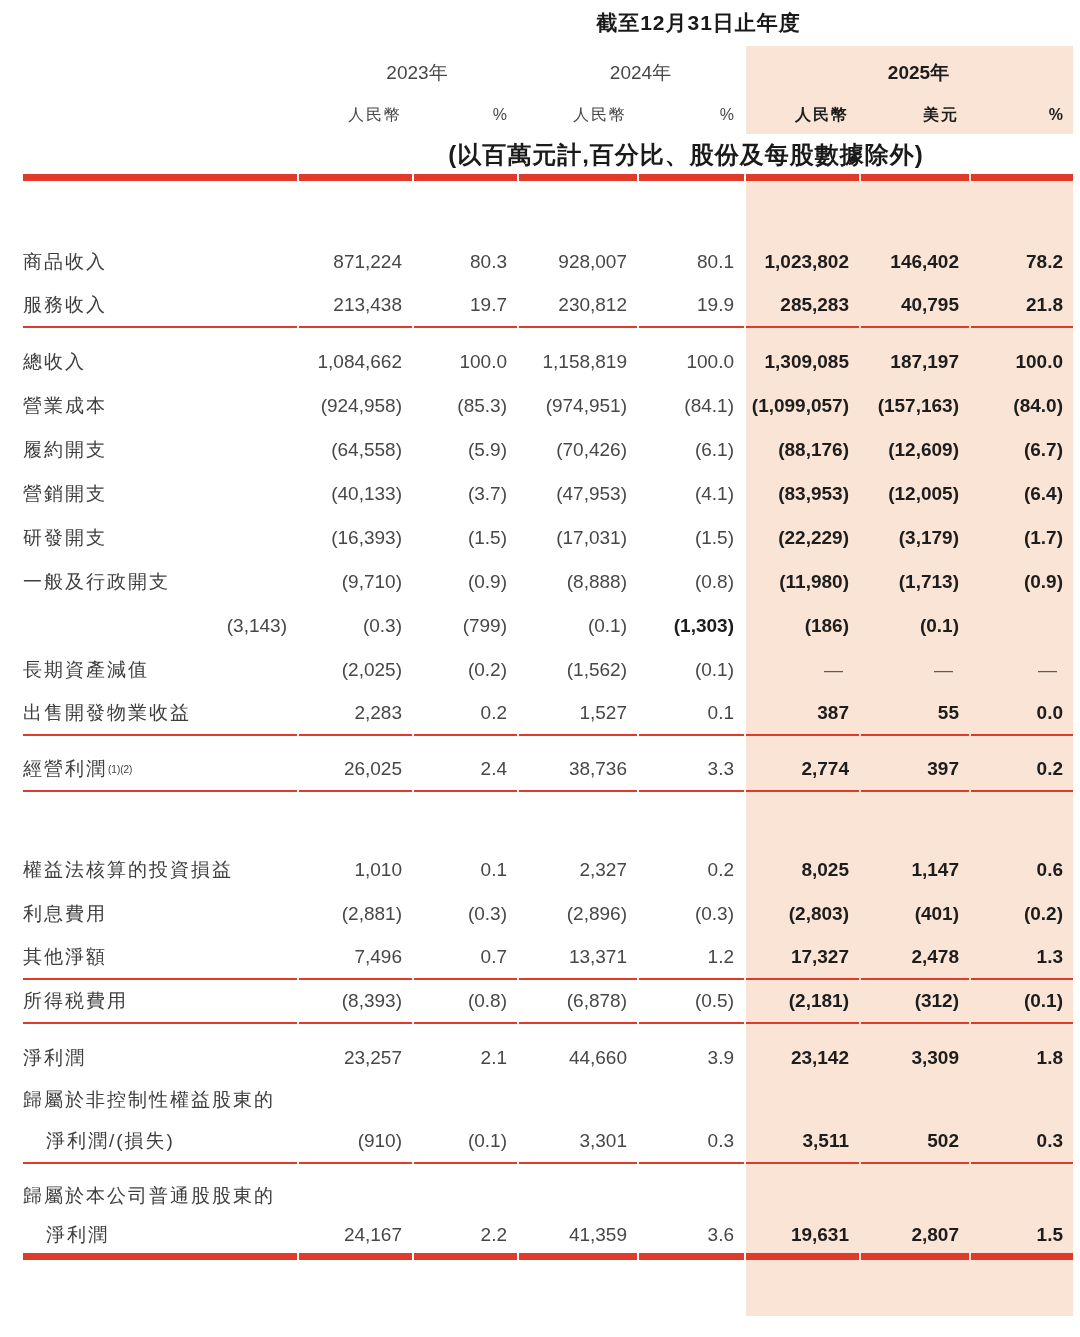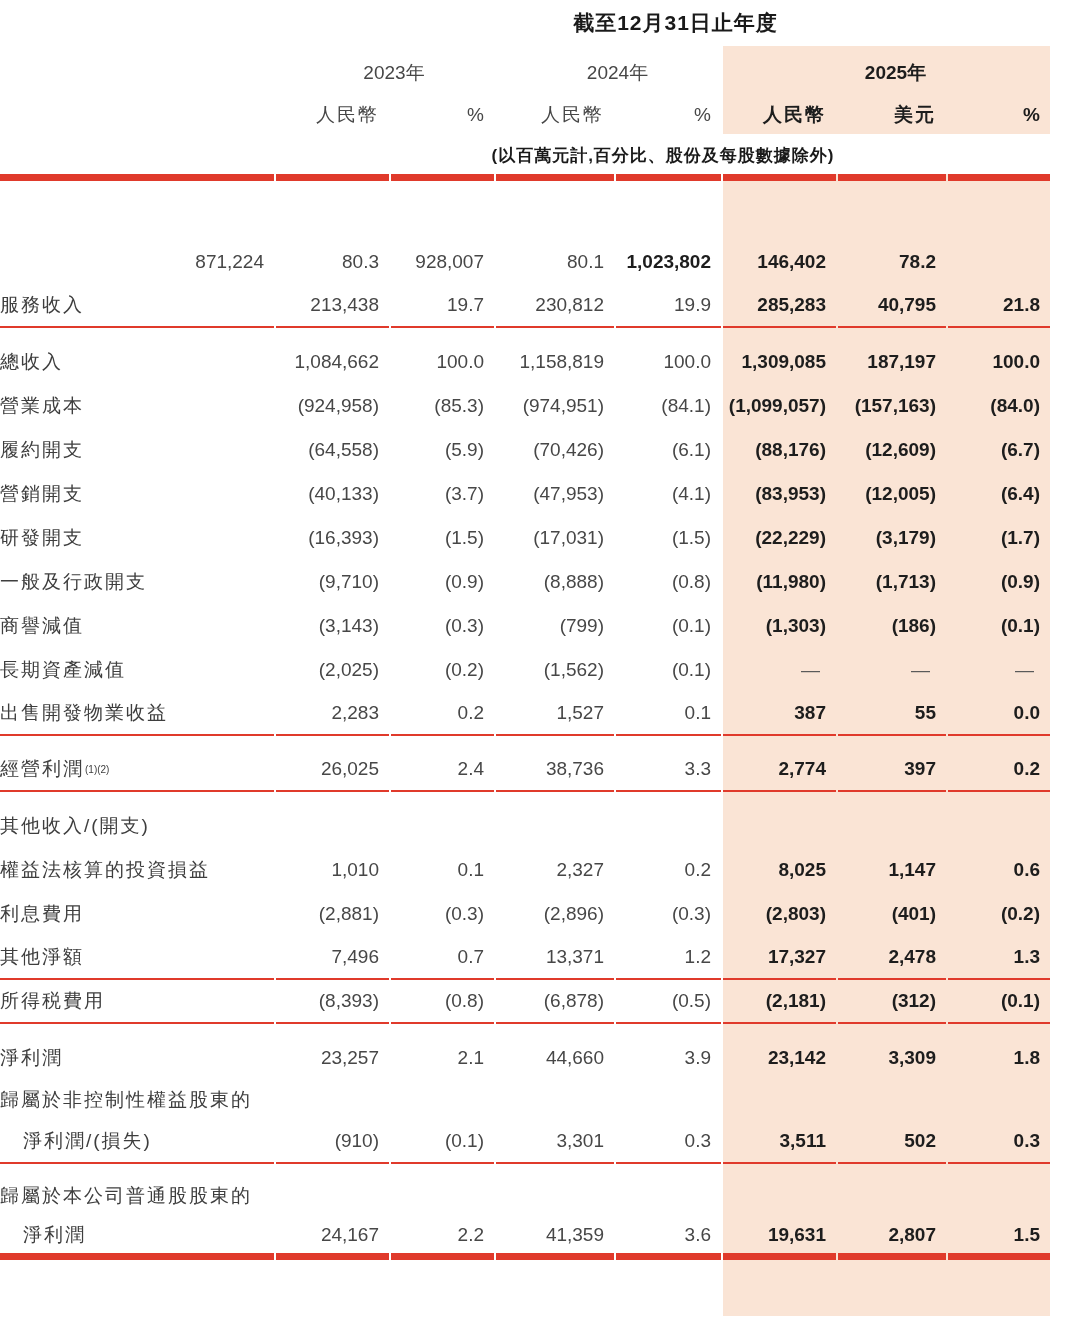--- a/index.html
+++ b/index.html
@@ -1,19 +1,19 @@
 <!DOCTYPE html>
 <html><head>
 <meta charset="utf-8">
 <style>
   * { box-sizing: border-box; margin: 0; padding: 0; }
   html,body { width: 1080px; height: 1337px; background: #ffffff;
     font-family: "Liberation Sans", "DejaVu Sans", sans-serif; }
   .page { position: relative; width: 1080px; height: 1337px; overflow: hidden; background:#fff; }
-  .table-wrap { position: absolute; left: 0; top: 0; width: 1050px; }
+  .table-wrap { position: absolute; left: 23px; top: 0; width: 1050px; }
 
   
   .band { position: absolute; left: 723px; width: 327px; background: #FAE4D5; z-index: 0; }
   .band-header { top: 46px; height: 88px; }
   .band-body { top: 174px; height: 1142px; }
 
   .content { position: relative; z-index: 1; }
 
   .grid { display: grid;
     grid-template-columns: 274px 113px 103px 118px 105px 113px 108px 102px;
@@ -29,25 +29,25 @@
   .label sup { font-size: 10px; letter-spacing: 0; color: #3e3e3e; margin-left: 1px; }
   .indent { padding-left: 23px; }
 
   .title-row { margin-left: 276px; width: 774px; height: 46px;
     display: flex; align-items: center; justify-content: center; padding-left: 25px;
     font-size: 21px; font-weight: bold; color: #1a1a1a; letter-spacing: 1px; }
   .years-row { height: 48px; padding-top: 6px; }
   .years-row .cell { justify-content: center; font-size: 19px; color: #474747; transform: translateX(9px); }
   .years-row .y25cell { font-weight: bold; color: #1d1d1d; }
   .cols-row { height: 42px; }
-  .cols-row .cell { font-size: 19px; }
+  .cols-row .cell { font-size: 16px; }
   .cols-row .cjk { letter-spacing: 2px; }
   .note-row { margin-left: 276px; width: 774px; height: 38px;
     display: flex; align-items: center; justify-content: center;
-    font-size: 17px; font-weight: bold; color: #1a1a1a; letter-spacing: 1px; }
+    font-size: 24px; font-weight: bold; color: #1a1a1a; letter-spacing: 1px; }
 
   .top-rule > span { height: 7px; background: #E03A2B; }
 
   .row { height: 44px; }
   .row.cont { height: 40px; }
   .row.gap { margin-top: 12px; }
   .row.gap-lg { margin-top: 15px; }
   .row.rule-thin  > .cell { border-bottom: 2px solid #E03A2B; }
   .row.rule-thick > .cell { border-bottom: 7px solid #E03A2B; }
 </style>
@@ -99,20 +99,23 @@
           <div class="grid row gap-lg">
             <div class="cell num"></div>
             <div class="cell num"></div>
             <div class="cell num"></div>
             <div class="cell num"></div>
             <div class="cell num y25"></div>
             <div class="cell num y25"></div>
             <div class="cell num y25"></div>
           </div>
           <div class="grid row">
+            <div class="cell label">
+              <span>商品收入</span>
+            </div>
             <div class="cell num">871,224</div>
             <div class="cell num">80.3</div>
             <div class="cell num">928,007</div>
             <div class="cell num">80.1</div>
             <div class="cell num y25">1,023,802</div>
             <div class="cell num y25">146,402</div>
             <div class="cell num y25">78.2</div>
           </div>
           <div class="grid row rule-thin">
             <div class="cell label">
@@ -192,23 +195,20 @@
             </div>
             <div class="cell num">(9,710)</div>
             <div class="cell num">(0.9)</div>
             <div class="cell num">(8,888)</div>
             <div class="cell num">(0.8)</div>
             <div class="cell num y25">(11,980)</div>
             <div class="cell num y25">(1,713)</div>
             <div class="cell num y25">(0.9)</div>
           </div>
           <div class="grid row">
-            <div class="cell label">
-              <span>商譽減值</span>
-            </div>
             <div class="cell num">(3,143)</div>
             <div class="cell num">(0.3)</div>
             <div class="cell num">(799)</div>
             <div class="cell num">(0.1)</div>
             <div class="cell num y25">(1,303)</div>
             <div class="cell num y25">(186)</div>
             <div class="cell num y25">(0.1)</div>
           </div>
           <div class="grid row">
             <div class="cell label">
@@ -241,23 +241,20 @@
             </div>
             <div class="cell num">26,025</div>
             <div class="cell num">2.4</div>
             <div class="cell num">38,736</div>
             <div class="cell num">3.3</div>
             <div class="cell num y25">2,774</div>
             <div class="cell num y25">397</div>
             <div class="cell num y25">0.2</div>
           </div>
           <div class="grid row gap">
-            <div class="cell label">
-              <span>其他收入/(開支)</span>
-            </div>
             <div class="cell num"></div>
             <div class="cell num"></div>
             <div class="cell num"></div>
             <div class="cell num"></div>
             <div class="cell num y25"></div>
             <div class="cell num y25"></div>
             <div class="cell num y25"></div>
           </div>
           <div class="grid row">
             <div class="cell label">

